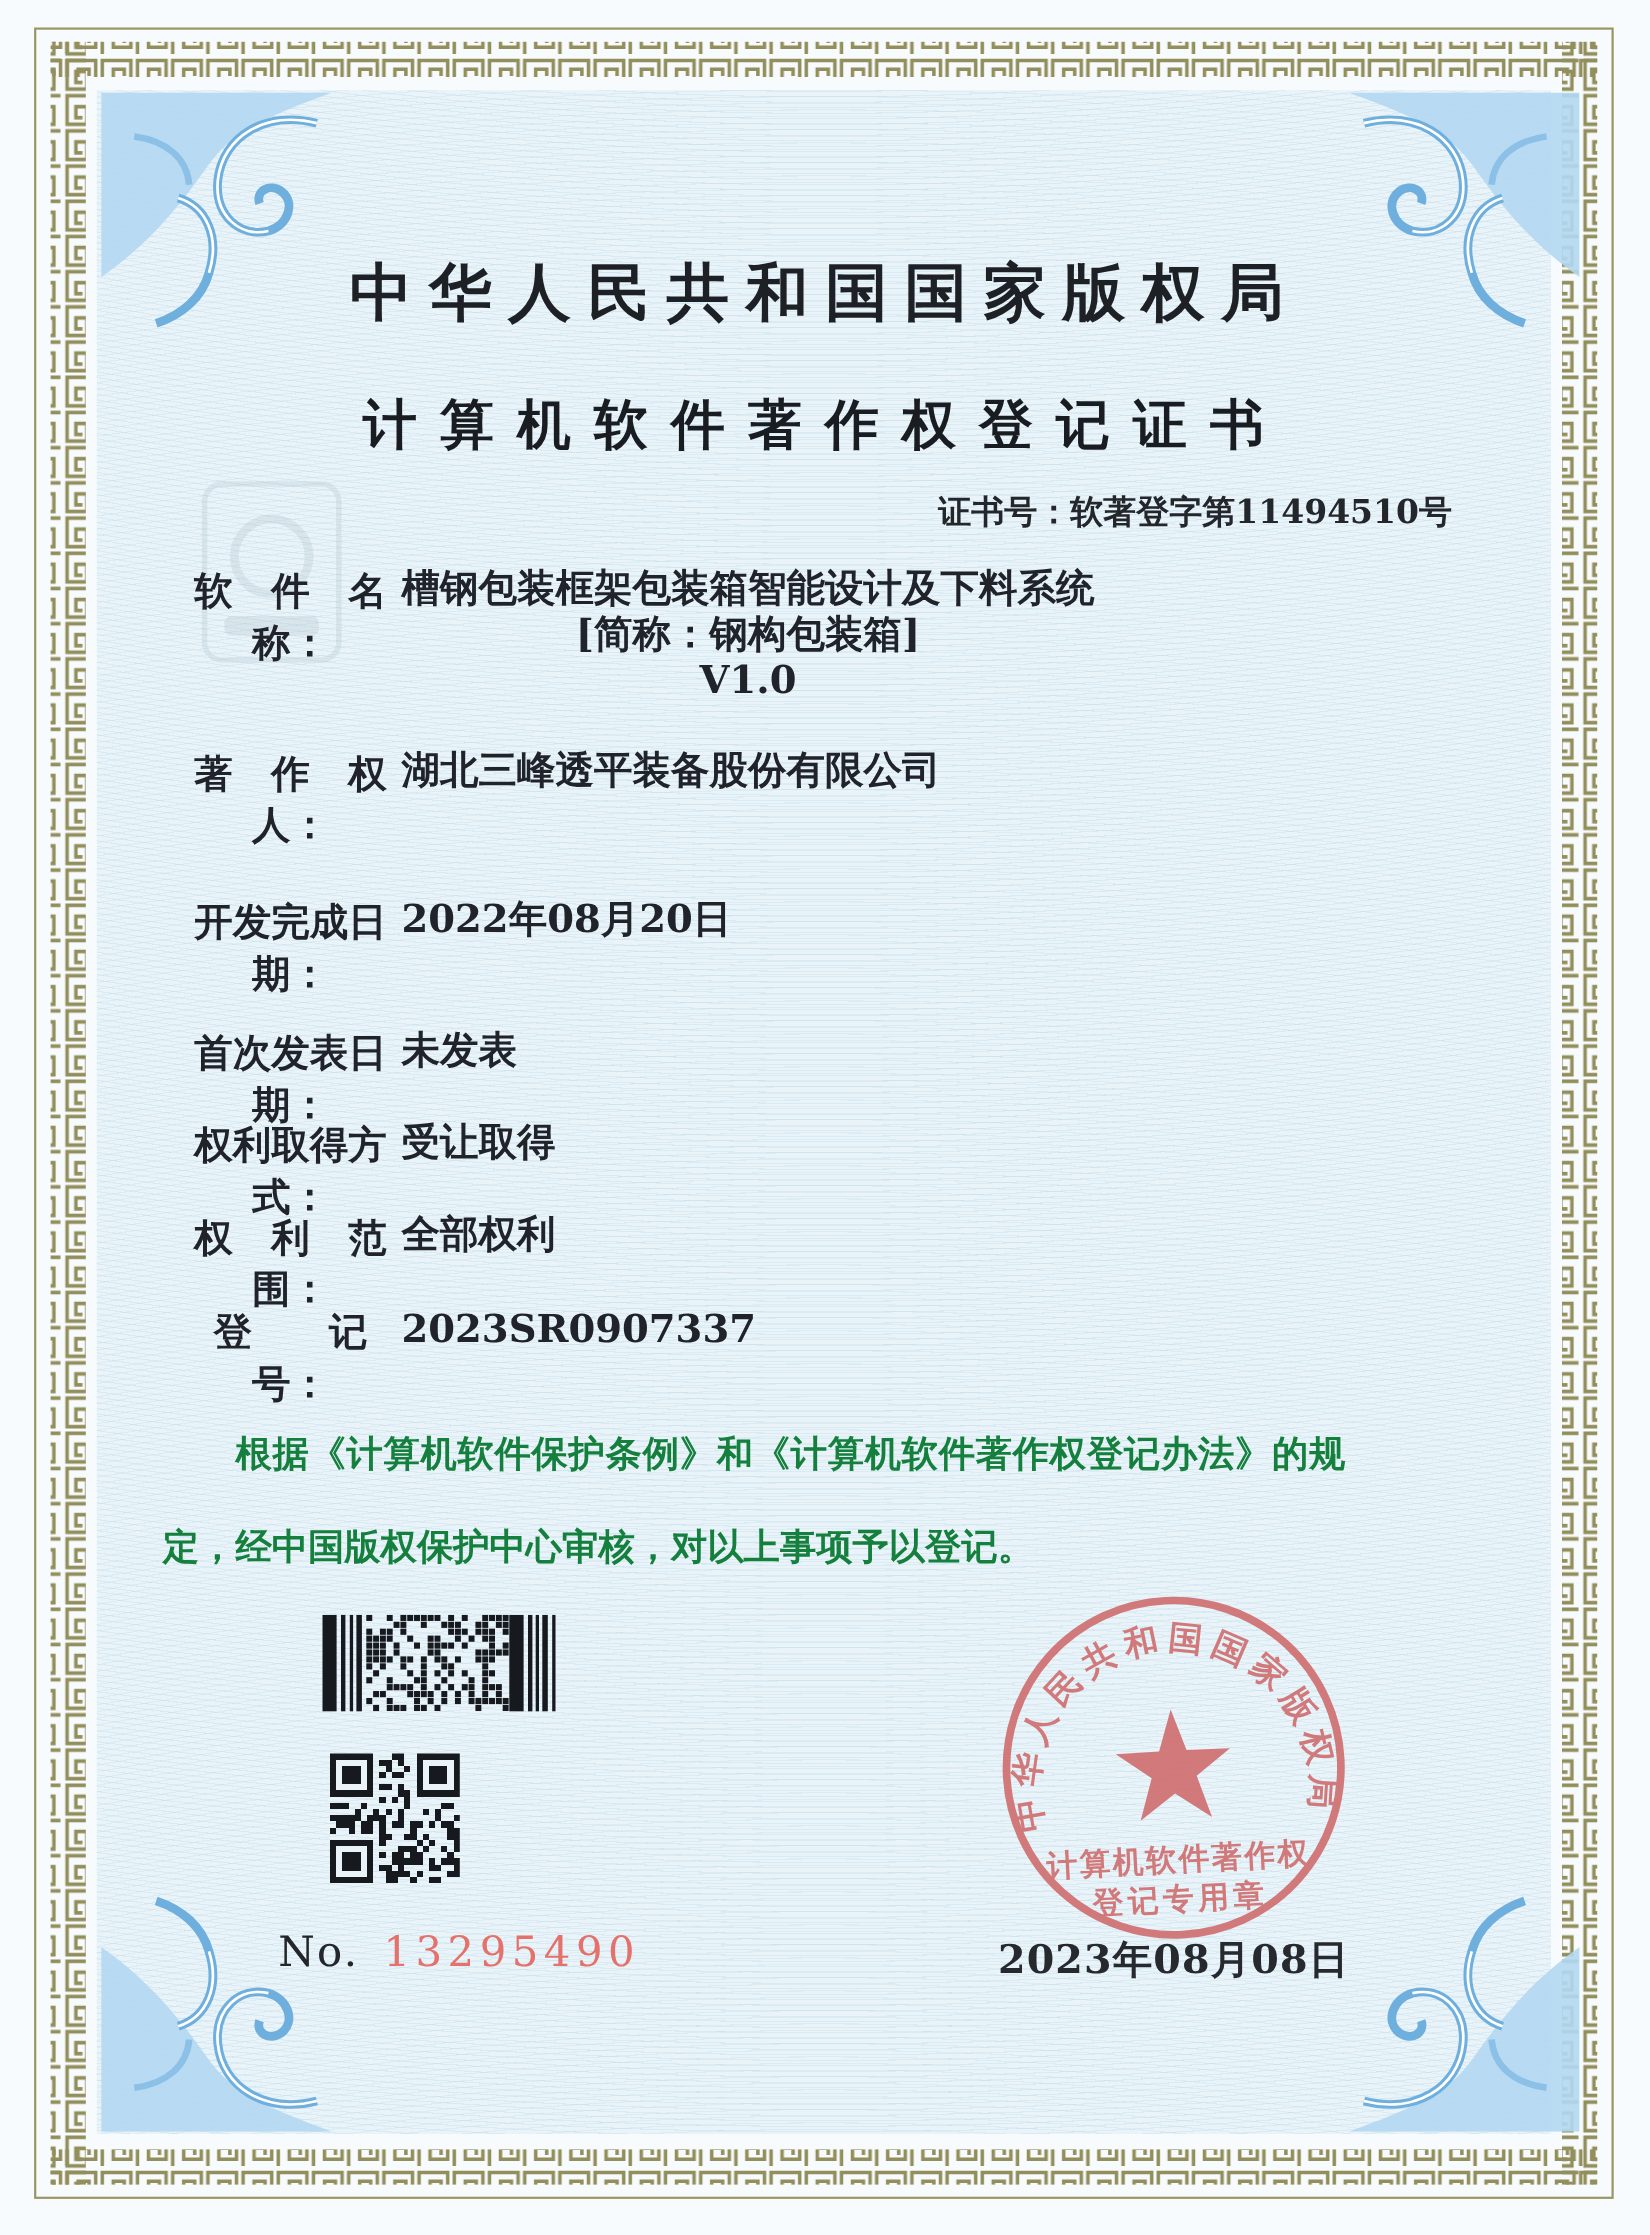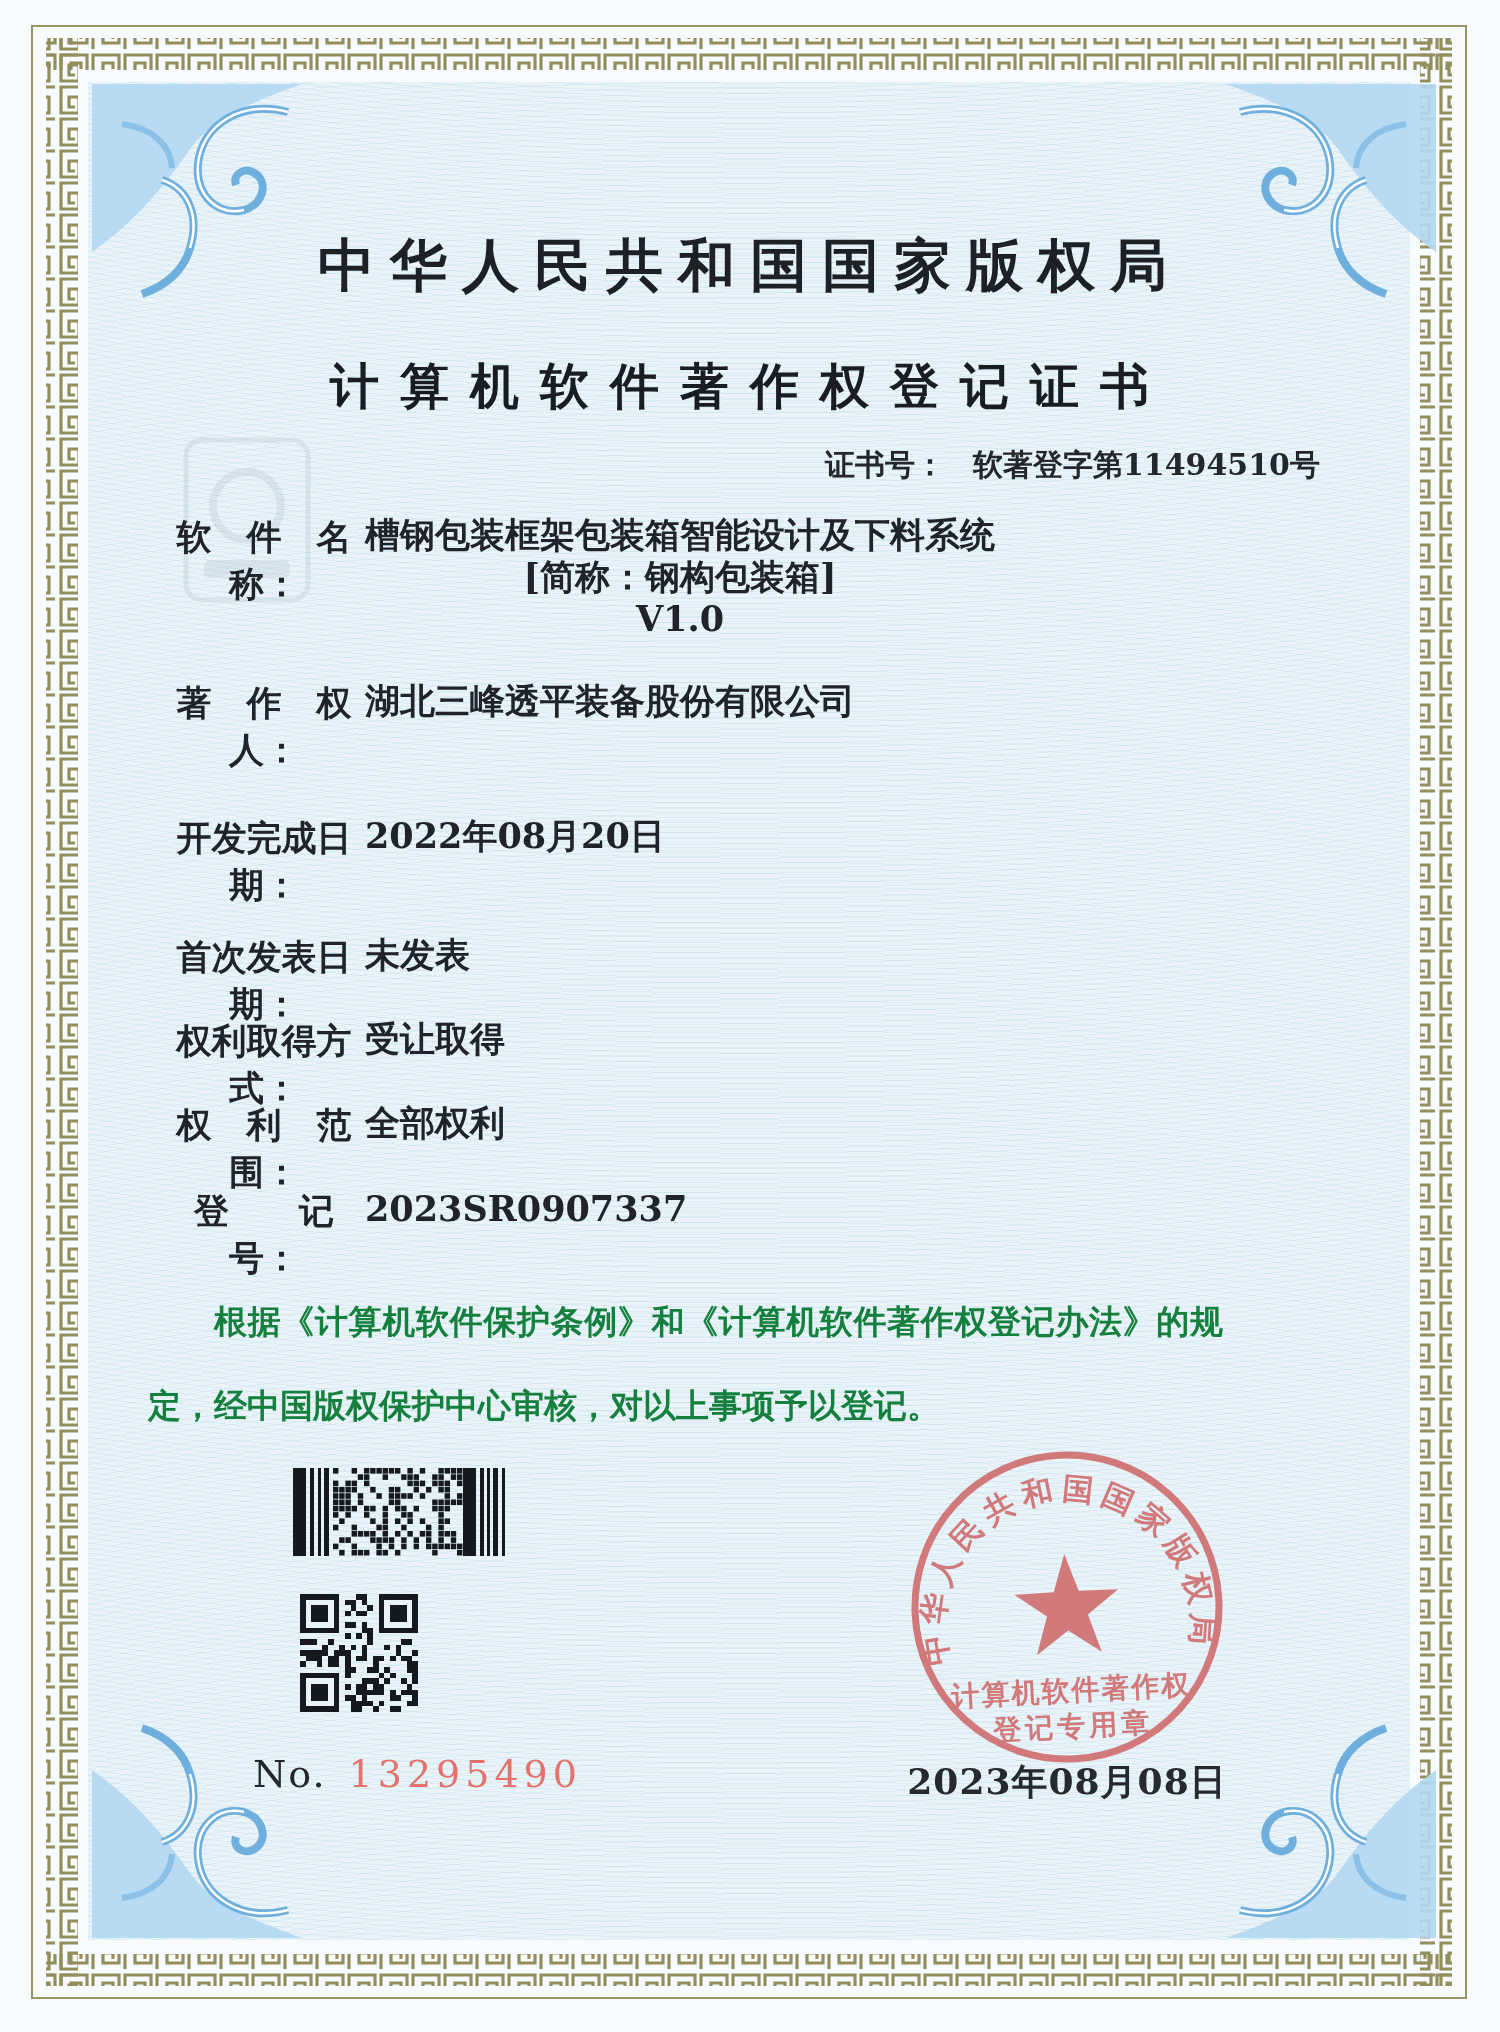--- a/index.html
+++ b/index.html
@@ -35,21 +35,21 @@
   }
   .subtitle{
     position:absolute;left:0;top:338px;width:1500px;
     text-align:center;font-size:49px;font-weight:700;
     letter-spacing:21px;color:#191c21;margin-top:16px;
   }
   .certno{
     position:absolute;top:445px;left:0;width:1320px;
     text-align:right;font-size:30px;font-weight:700;color:#23262b;
   }
-  .certno .lbl{margin-right:28px;}
+  .certno .lbl{}
 
   .row{position:absolute;left:163px;font-size:35px;font-weight:700;color:#202329;text-align:center;}
   .row .lbl{display:inline-block;width:202px;vertical-align:top;}
   .row .val{display:inline-block;vertical-align:top;line-height:42px;max-width:820px;}
   .r-name{top:514px;}
   .r-author{top:680px;}
   .r-dev{top:815px;}
   .r-pub{top:934px;}
   .r-acq{top:1018px;}
   .r-scope{top:1102px;}

